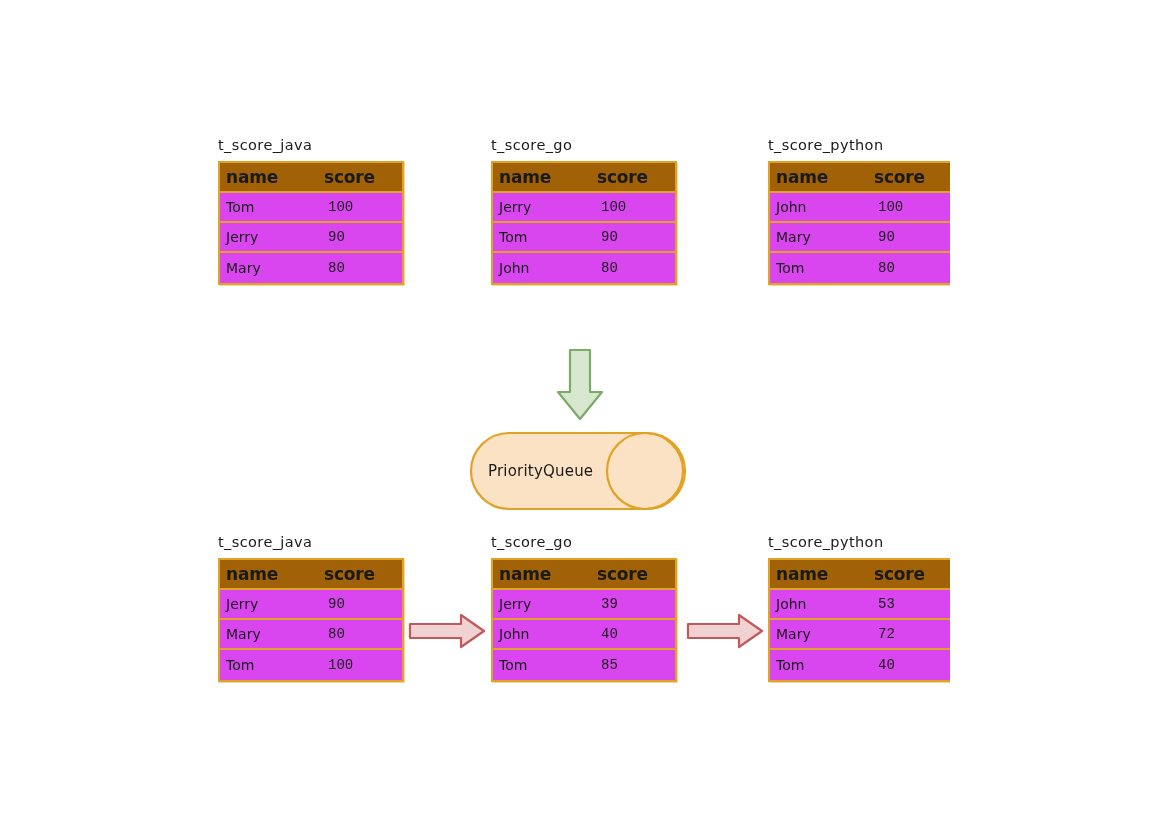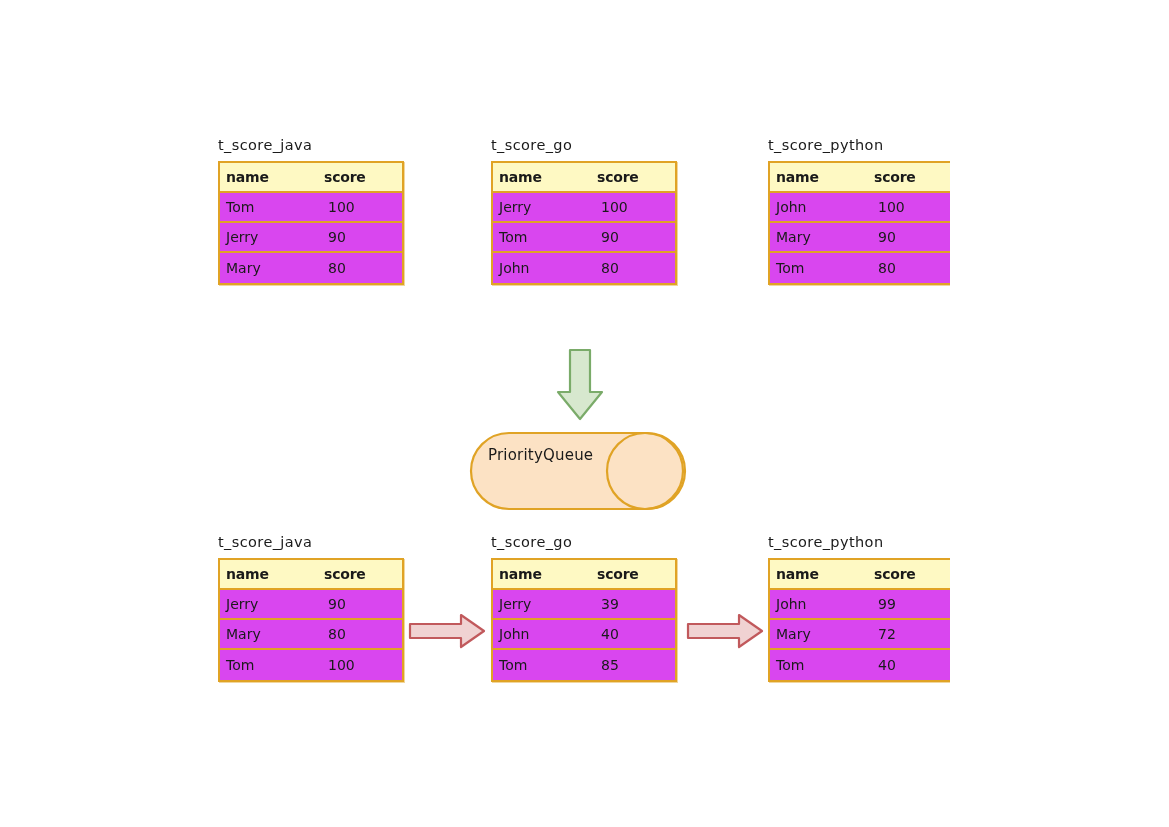--- a/index.html
+++ b/index.html
@@ -45,23 +45,23 @@
     display: flex;
     height: 30px;
     align-items: center;
     box-sizing: border-box;
     border-bottom: 2px solid #e0a325;
   }
   .tbl .row:last-child {
     border-bottom: none;
   }
   .tbl .row.head {
-    background: #fef9c3;
+    background: #a16207;
     font-weight: bold;
-    font-size: 14px;
+    font-size: 17px;
     letter-spacing: -0.2px;
   }
   .tbl .row.data {
     background: #d946ef;
     font-size: 14px;
   }
   .cell-name {
     width: 100px;
     padding-left: 6px;
     box-sizing: border-box;
@@ -69,20 +69,21 @@
     overflow: hidden;
   }
   .cell-score {
     flex: 1;
     padding-left: 4px;
     box-sizing: border-box;
     white-space: nowrap;
   }
   .tbl .row.data .cell-score {
     padding-left: 8px;
+    font-family: Liberation Mono, monospace;
   }
 
   
   .sql-text {
     position: absolute;
     font-size: 14.5px;
     letter-spacing: 0.1px;
     color: #1a1a1a;
     white-space: nowrap;
   }
@@ -178,21 +179,21 @@
 
 
   <svg class="arrow-svg" style="left:556px; top:348px;" width="48" height="74" viewBox="0 0 48 74">
     <path d="M 14 2 L 34 2 L 34 44 L 46 44 L 24 71 L 2 44 L 14 44 Z" fill="#d7e8ce" stroke="#7aab69" stroke-width="2.2" stroke-linejoin="round"></path>
   </svg>
 
   <svg class="cylinder" style="left:468px; top:430px;" width="222" height="82" viewBox="0 0 222 82">
     <rect x="3" y="3" width="214" height="76" rx="38" ry="38" fill="#fce2c4" stroke="#e0a325" stroke-width="2.2"></rect>
     <circle cx="177" cy="41" r="38" fill="none" stroke="#e0a325" stroke-width="2.2"></circle>
   </svg>
-  <div class="cyl-label" style="left:488px; top:446px;">PriorityQueue</div>
+  <div class="cyl-label" style="left:488px; top:462px;">PriorityQueue</div>
 
   <div class="table-block" style="left:218px; top:535px;">
     <div class="table-title">t_score_java</div>
     <div class="tbl">
       <div class="row head">
         <div class="cell-name">name</div>
         <div class="cell-score">score</div>
       </div>
       <div class="row data">
         <div class="cell-name">Jerry</div>
@@ -241,21 +242,21 @@
 
   <div class="table-block" style="left:768px; top:535px;">
     <div class="table-title">t_score_python</div>
     <div class="tbl">
       <div class="row head">
         <div class="cell-name">name</div>
         <div class="cell-score">score</div>
       </div>
       <div class="row data">
         <div class="cell-name">John</div>
-        <div class="cell-score">99</div>
+        <div class="cell-score">53</div>
       </div>
       <div class="row data">
         <div class="cell-name">Mary</div>
         <div class="cell-score">72</div>
       </div>
       <div class="row data">
         <div class="cell-name">Tom</div>
         <div class="cell-score">40</div>
       </div>
     </div>

